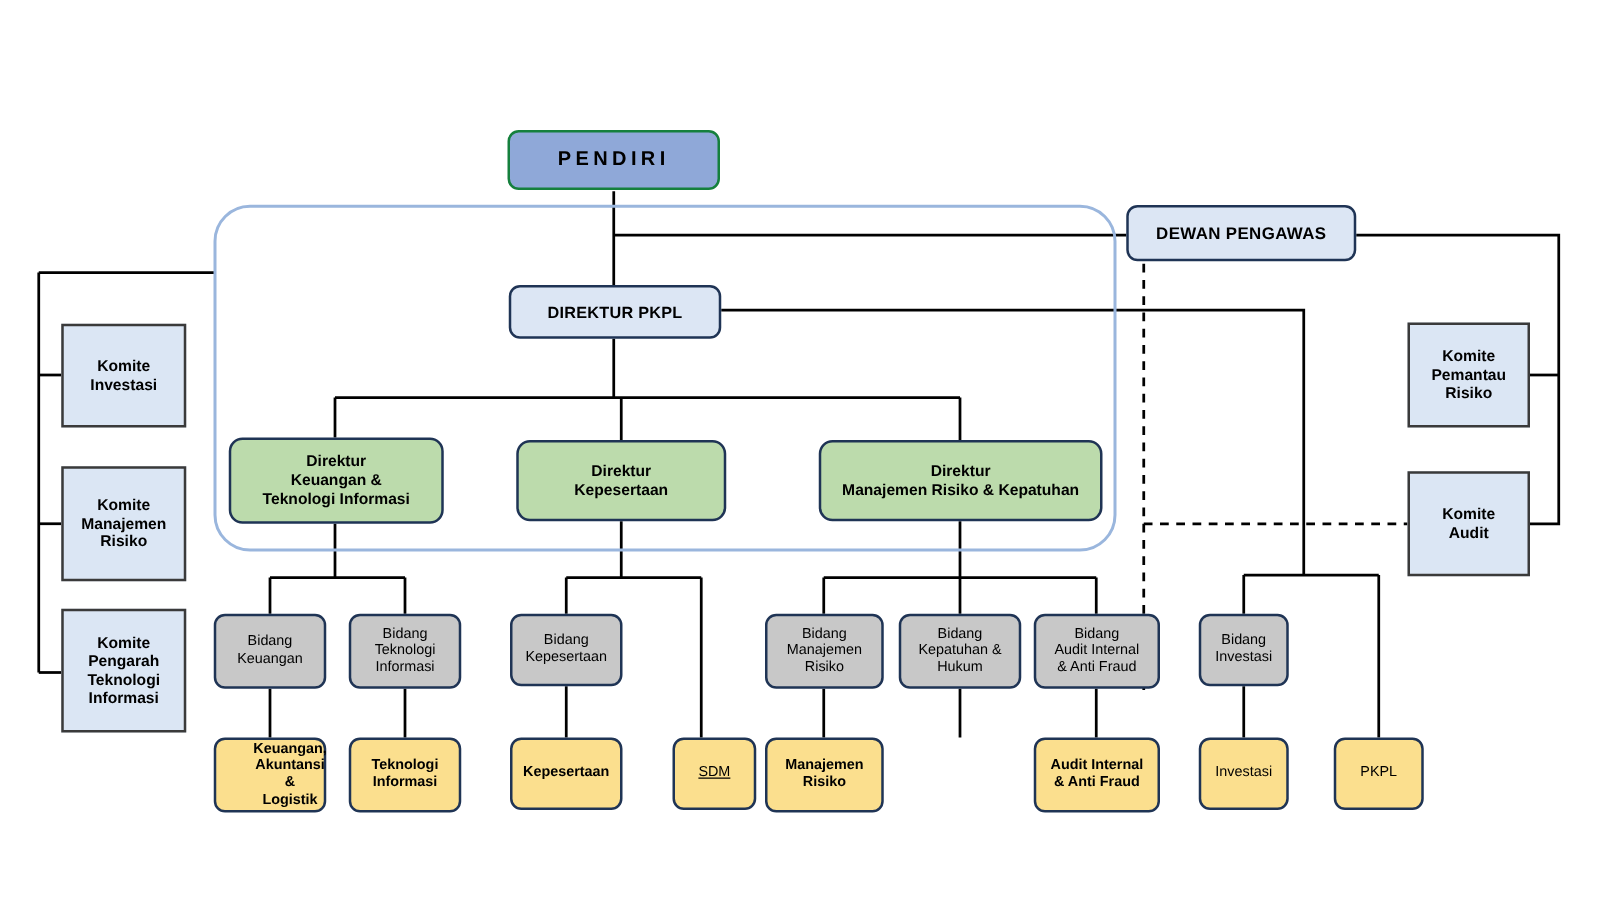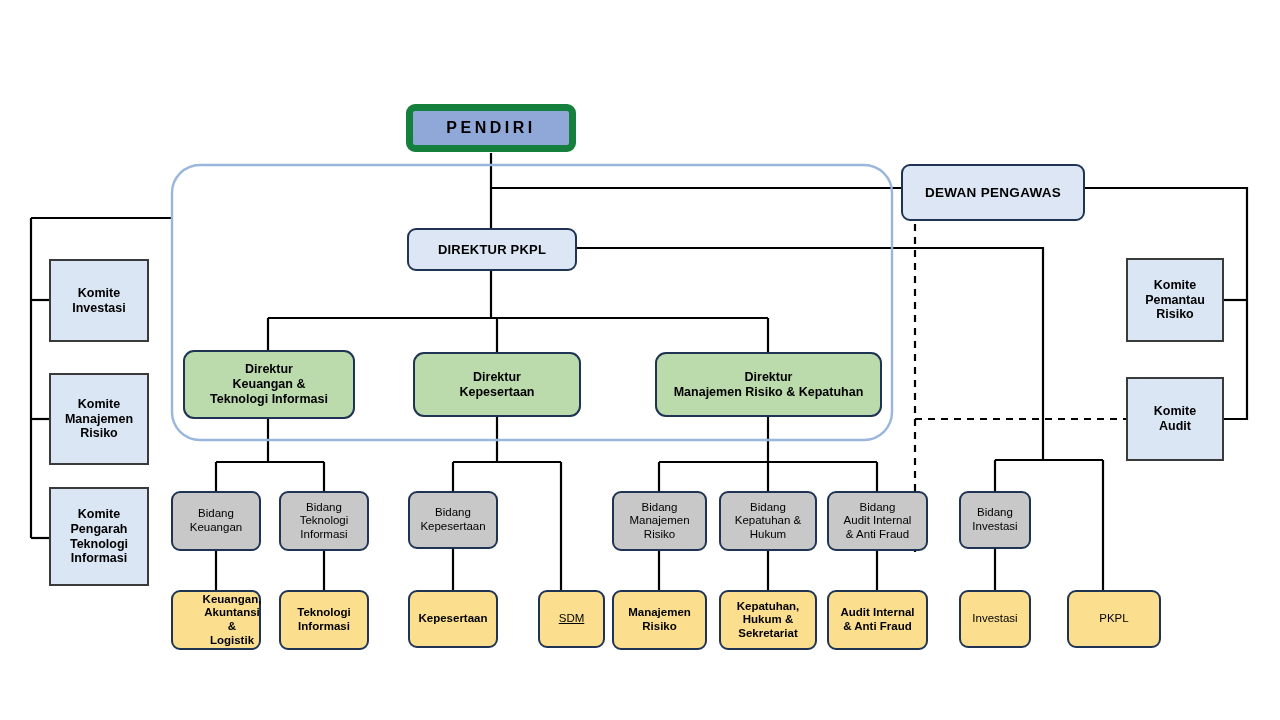--- a/index.html
+++ b/index.html
@@ -35,21 +35,21 @@
     text-align: center;
     color: #000000;
     line-height: 1.18;
     z-index: 5;
   }
   .node .lbl { display: block; white-space: pre-line; }
 
   
   .k-founder {
     background: #8fa8d8;
-    border: 7px solid #15803d;
+    border: 2px solid #15803d;
     border-radius: 9px;
     font-weight: bold;
     font-size: 16px;
     letter-spacing: 3.5px;
   }
   .k-board {
     background: #dce6f4;
     border: 2px solid #1f3455;
     border-radius: 9px;
     font-weight: bold;
@@ -159,21 +159,21 @@
 
     <g fill="none" stroke="#9ab6dd" stroke-width="2.4">
       <rect x="172" y="165" width="720" height="275" rx="28" ry="28"></rect>
     </g>
   </svg>
 
   <div class="node k-founder" style="left:406px;top:104px;width:170px;height:48px;">
     <span class="lbl">PENDIRI</span>
   </div>
 
-  <div class="node k-board" style="left:901px;top:164px;width:184px;height:57px;">
+  <div class="node k-board" style="left:901px;top:164px;width:184px;height:45px;">
     <span class="lbl">DEWAN PENGAWAS</span>
   </div>
 
   <div class="node k-dirut" style="left:407px;top:228px;width:170px;height:43px;">
     <span class="lbl">DIREKTUR PKPL</span>
   </div>
 
   <div class="node k-director" style="left:183px;top:350px;width:172px;height:69px;">
     <span class="lbl">Direktur
 Keuangan &amp;
@@ -259,29 +259,24 @@
   <div class="node k-unit" style="left:408px;top:590px;width:90px;height:58px;">
     <span class="lbl">Kepesertaan</span>
   </div>
   <div class="node k-unit plain" style="left:538px;top:590px;width:67px;height:58px;text-decoration:underline;">
     <span class="lbl">SDM</span>
   </div>
   <div class="node k-unit" style="left:612px;top:590px;width:95px;height:60px;">
     <span class="lbl">Manajemen
 Risiko</span>
   </div>
-  <div class="node k-unit" style="left:719px;top:590px;width:98px;height:60px;">
-    <span class="lbl">Kepatuhan,
-Hukum &amp;
-Sekretariat</span>
-  </div>
   <div class="node k-unit" style="left:827px;top:590px;width:101px;height:60px;">
     <span class="lbl"><span>Audit Internal
 &amp; Anti </span><span class="ital">Fraud</span></span>
   </div>
   <div class="node k-unit plain" style="left:959px;top:590px;width:72px;height:58px;">
     <span class="lbl">Investasi</span>
   </div>
-  <div class="node k-unit plain" style="left:1067px;top:590px;width:94px;height:58px;">
+  <div class="node k-unit plain" style="left:1067px;top:590px;width:72px;height:58px;">
     <span class="lbl">PKPL</span>
   </div>
 
 </div>
 
 </body></html>

